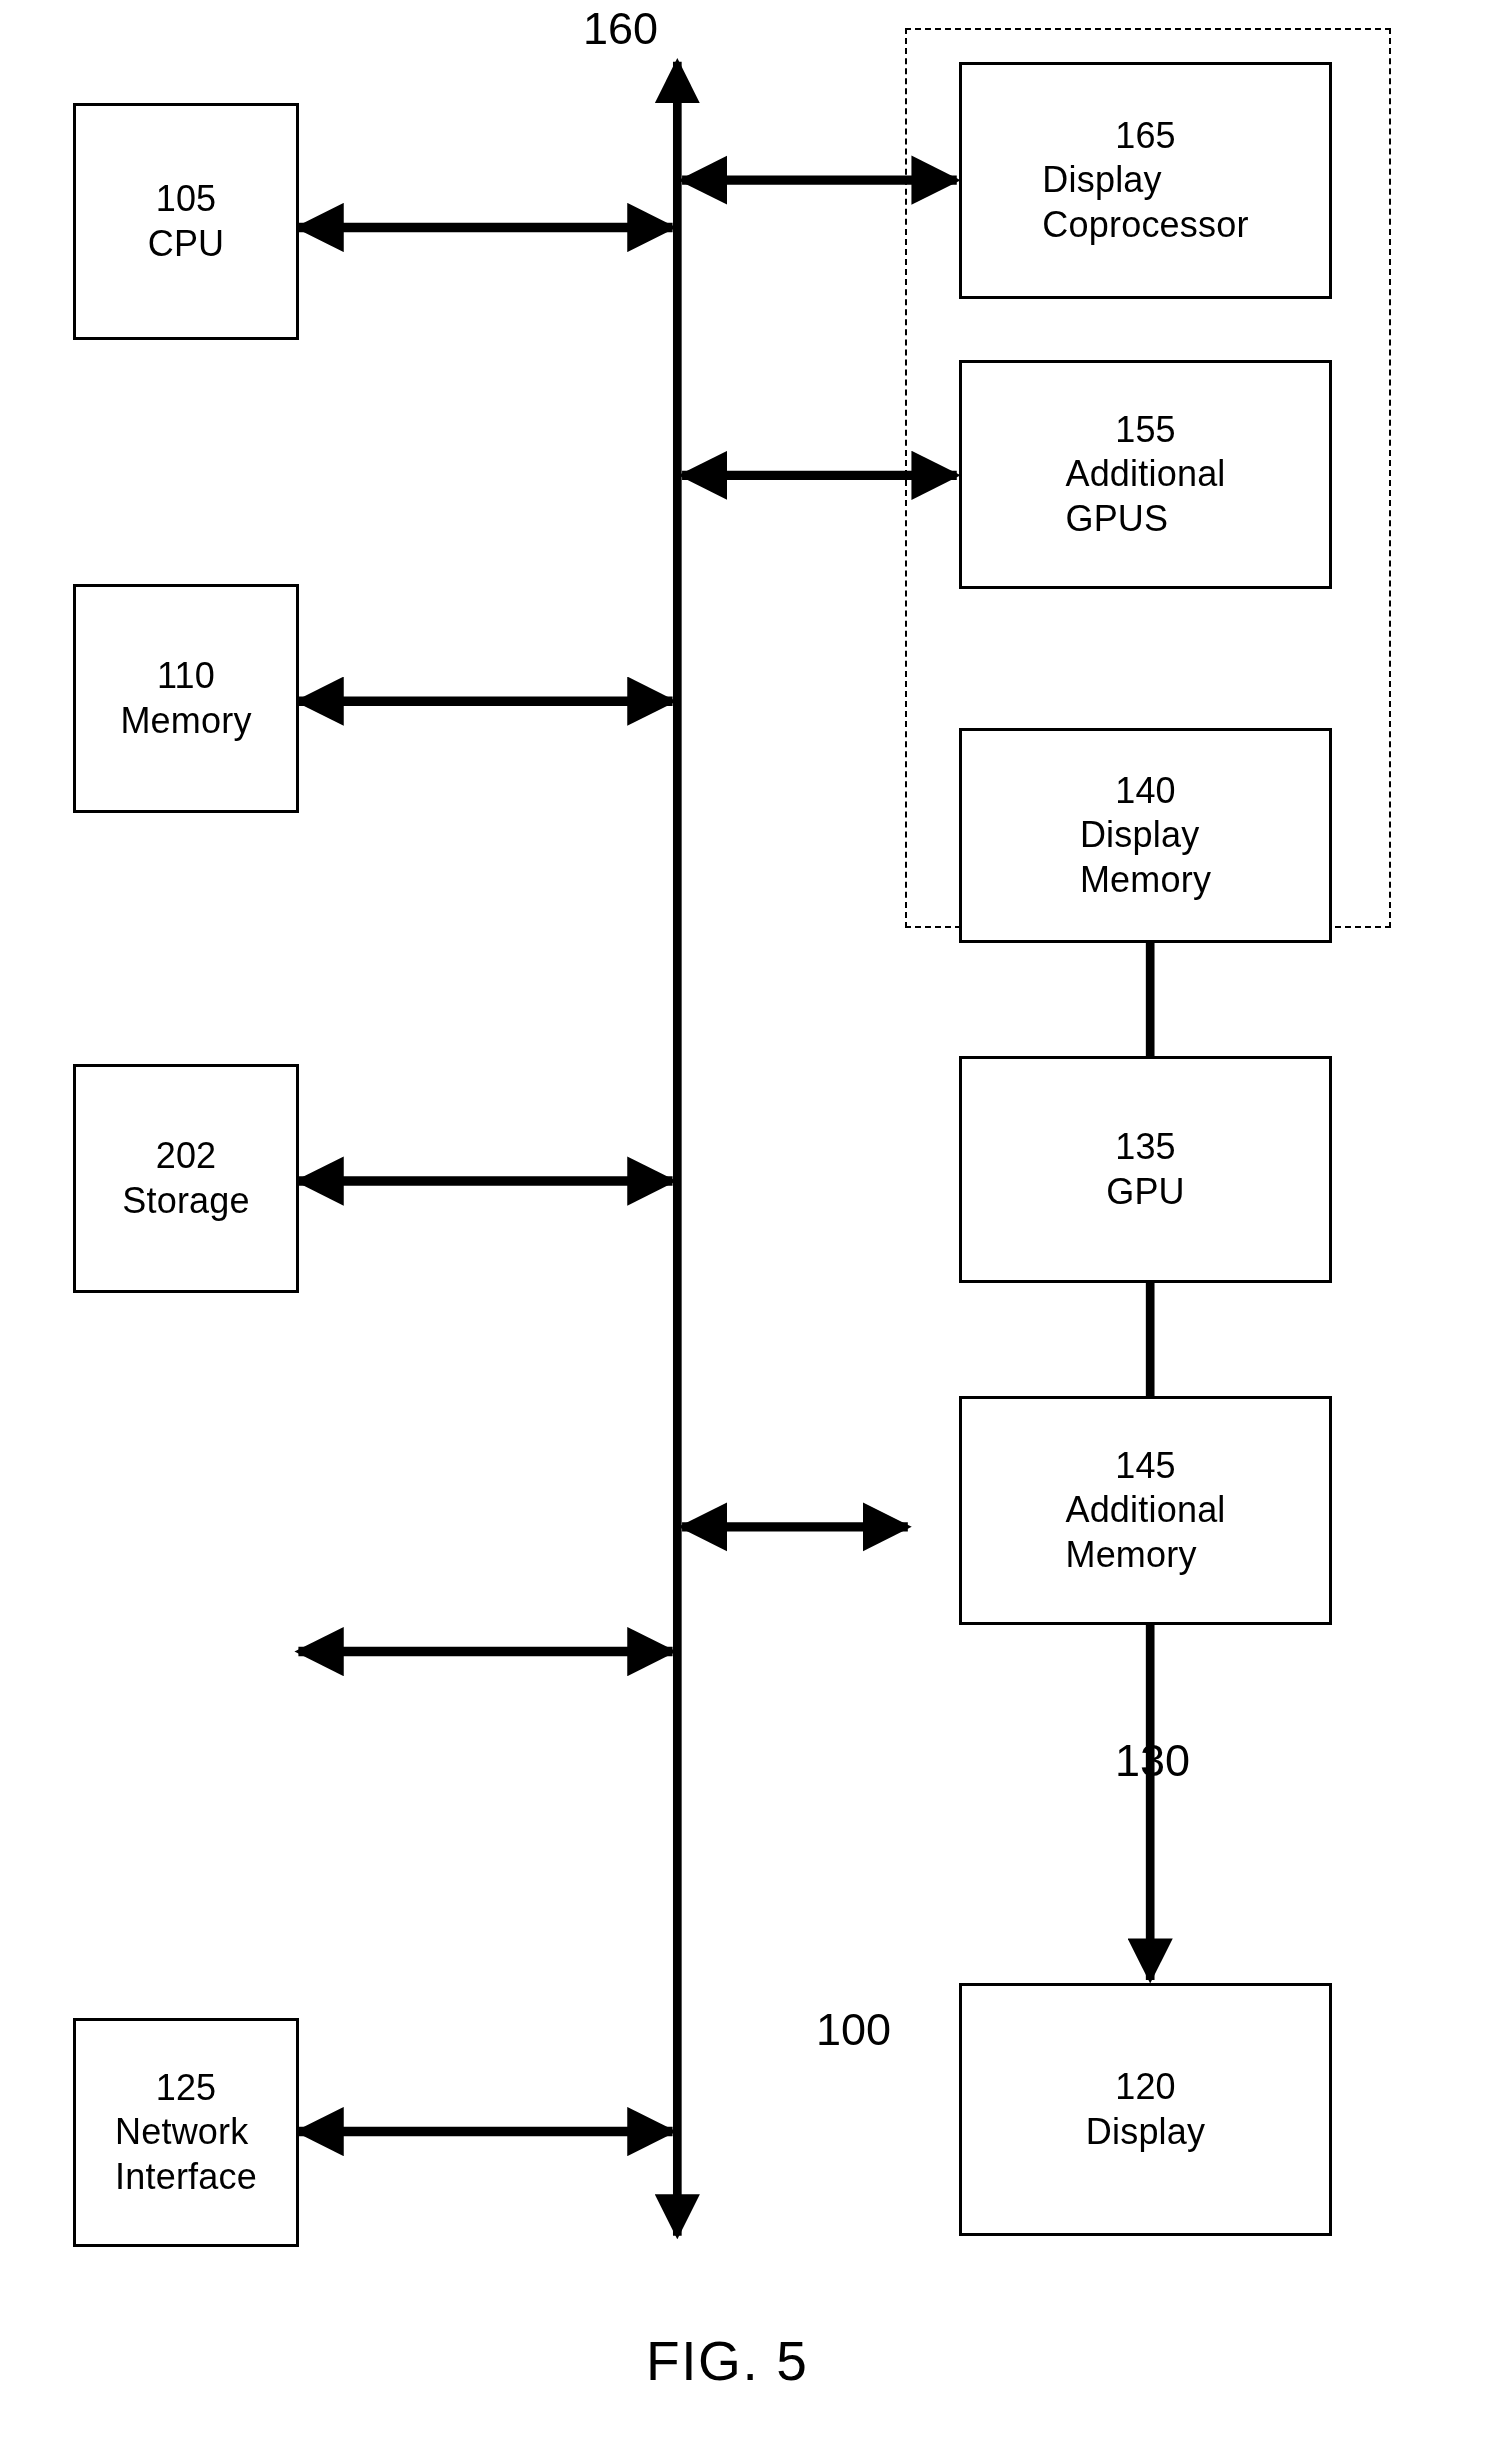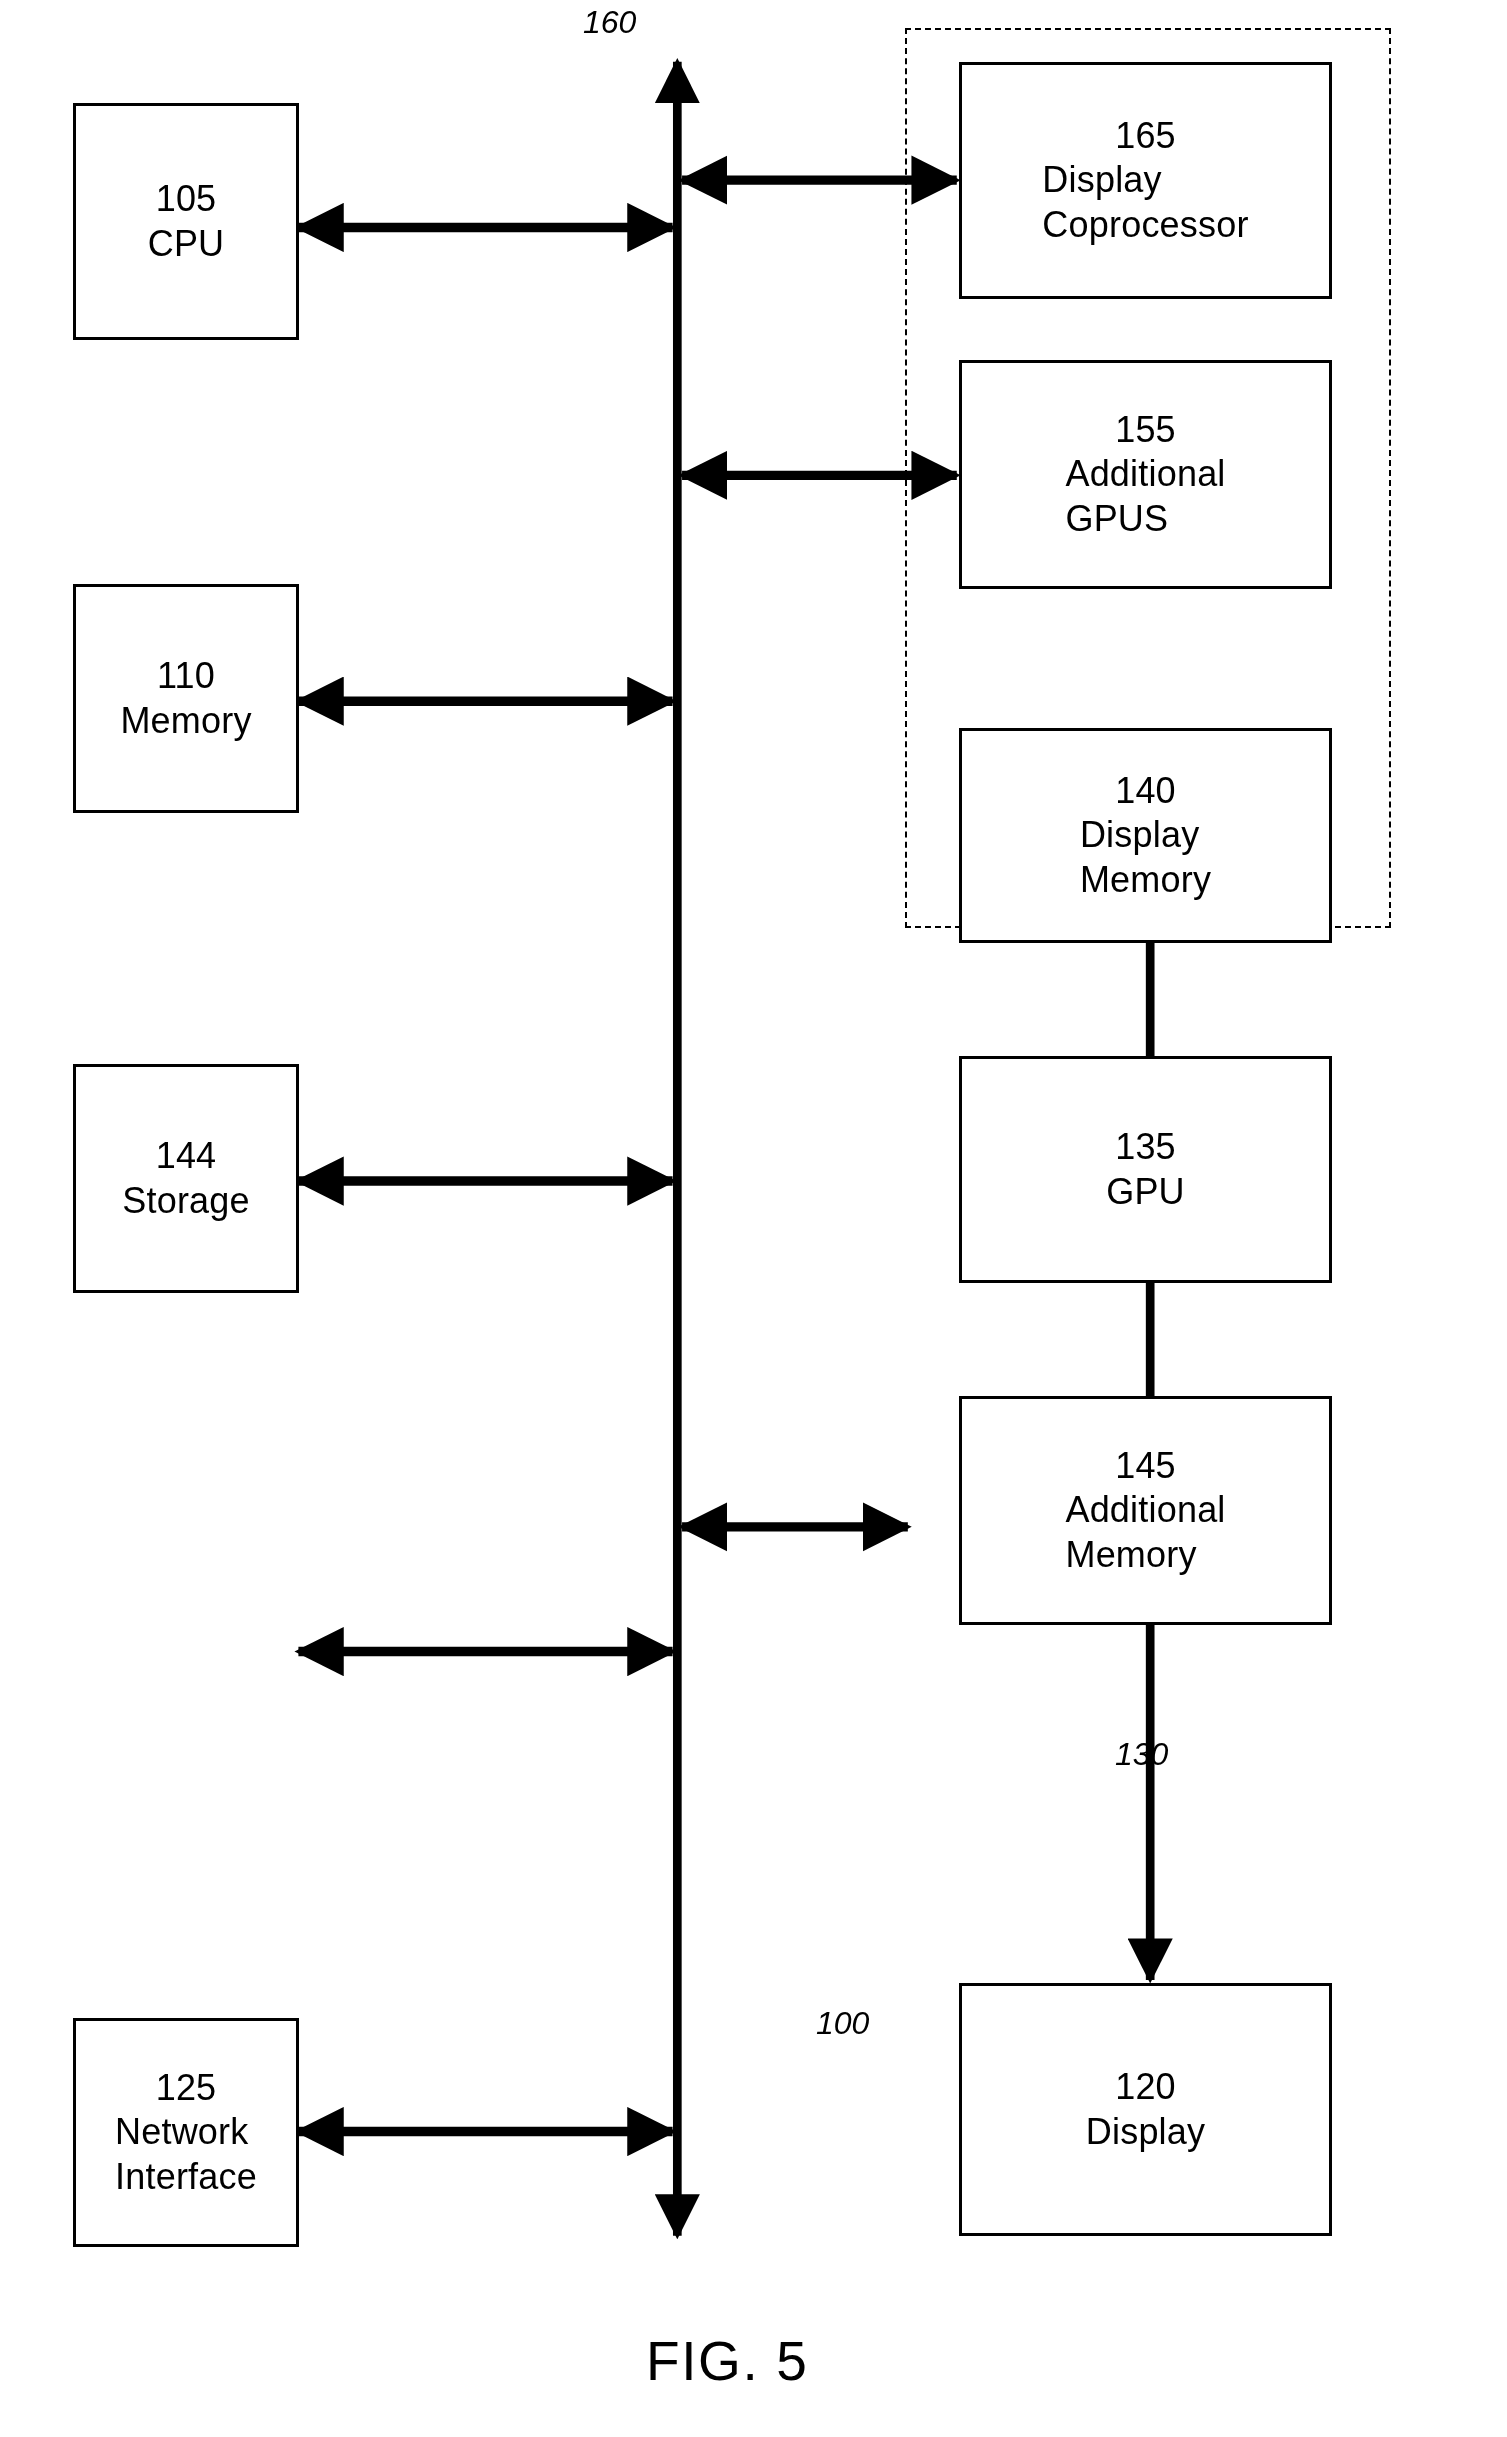--- a/index.html
+++ b/index.html
@@ -44,25 +44,24 @@
   .dashed-region {
     position: absolute;
     box-sizing: border-box;
     border: 2.4px dashed #000000;
     background: transparent;
     z-index: 1;
   }
   
   .ref {
     position: absolute;
-    font-size: 32px;
+    font-size: 45px;
     line-height: 1;
     white-space: nowrap;
     z-index: 6;
-    font-style: italic;
   }
   
   #wires {
     position: absolute;
     left: 0;
     top: 0;
     width: 1507px;
     height: 2438px;
     z-index: 3;
     pointer-events: none;
@@ -120,21 +119,21 @@
     <span class="num">105</span>
     <span class="lbl">CPU</span>
   </div>
 
   <div class="box" style="left:73px; top:584px; width:226px; height:229px;">
     <span class="num">110</span>
     <span class="lbl">Memory</span>
   </div>
 
   <div class="box" style="left:73px; top:1064px; width:226px; height:229px;">
-    <span class="num">144</span>
+    <span class="num">202</span>
     <span class="lbl">Storage</span>
   </div>
 
 
   <div class="box" style="left:73px; top:2018px; width:226px; height:229px;">
     <span class="num">125</span>
     <span class="lbl">Network
 Interface</span>
   </div>
 

